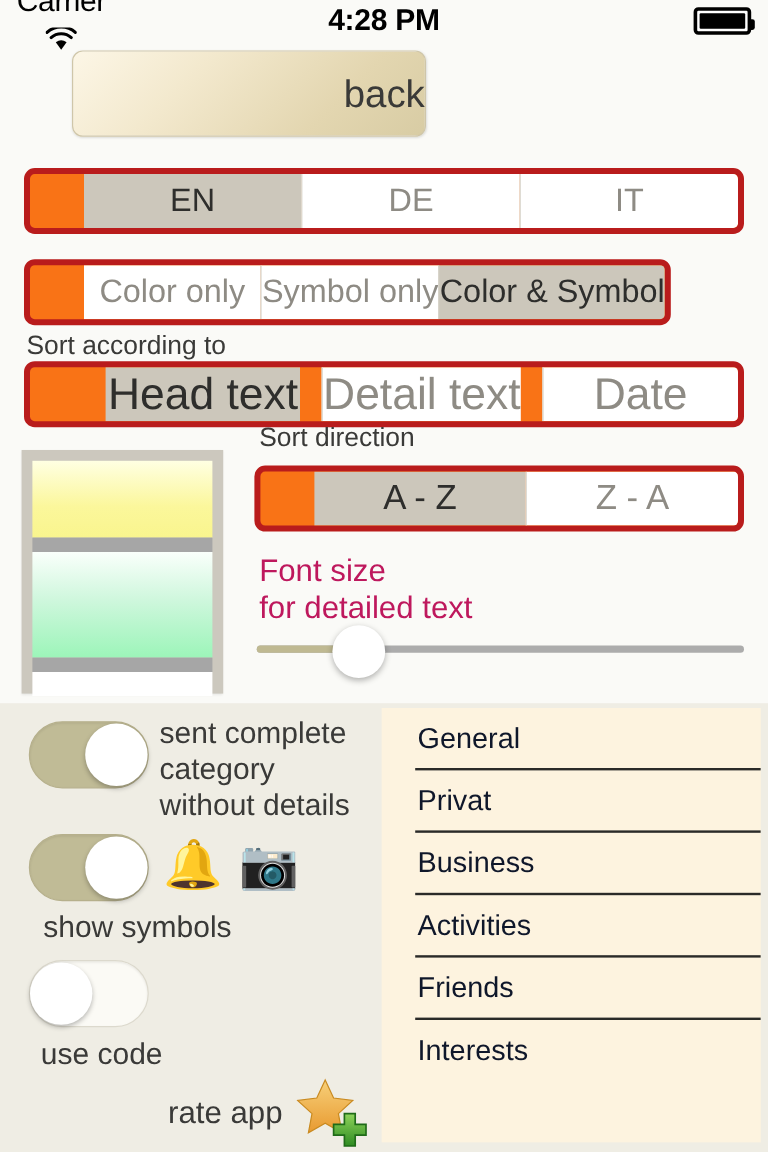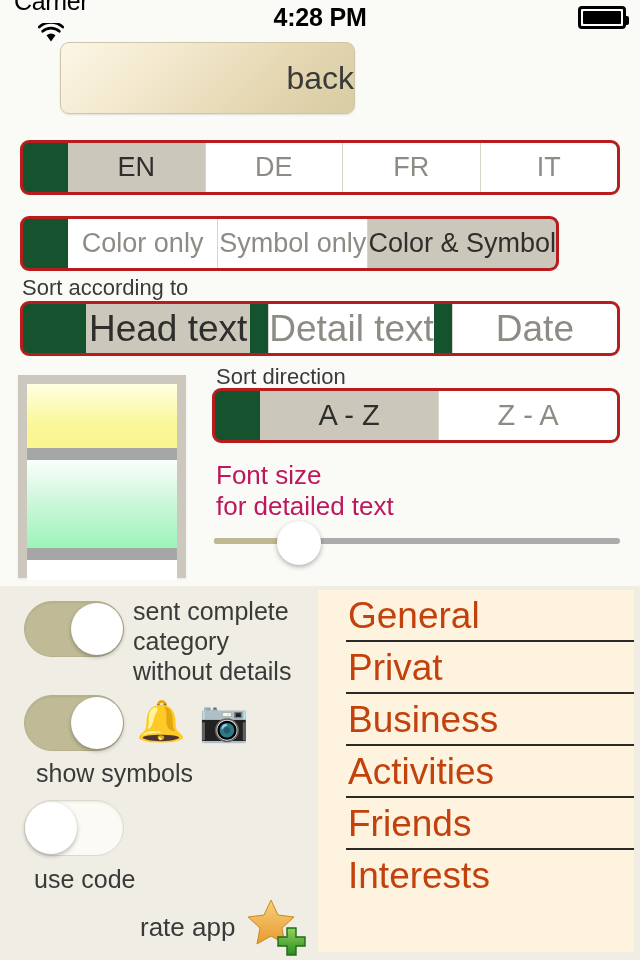--- a/index.html
+++ b/index.html
@@ -40,22 +40,22 @@
     border-radius:9px; border:1px solid #CFC6A9;
     background:linear-gradient(135deg,#FCF6E6 0%,#F3E9CE 32%,#E3D6B0 72%,#D8CCA4 100%);
     display:flex; align-items:center; justify-content:flex-end;
     font-size:32px; color:#3A3A38; box-shadow:0 1px 2px rgba(0,0,0,.12);
     cursor:pointer;
     margin-left:44px;
   }
 
   
   .seg {
-    display:flex; border:3px solid #b91c1c; border-radius:9px;
-    overflow:hidden; background:#14532d;padding-left:45px;
+    display:flex; border:5px solid #b91c1c; border-radius:9px;
+    overflow:hidden; background:#f97316;padding-left:45px;
   }
   .seg > div {
     flex:1 1 0; display:flex; align-items:center; justify-content:center;
     height:100%; font-size:27px; color:#8E8B84; background:#fff;
     border-left:1px solid #D8D4CA; cursor:pointer; white-space:nowrap;
   }
   .seg > div:first-child { border-left:none; }
   .seg > div.sel { background:#CCC7BB; color:#2E2E2C; }
 
   #seg-lang { position:absolute; left:20px; top:140px; width:600px; height:55px; }
@@ -63,21 +63,21 @@
   #seg-display > div { font-size:27px; }
   #seg-sortby { position:absolute; left:20px; top:301px; width:600px; height:55px; }
   #seg-sortby > div { font-size:37px;margin-left:18px; }
   #seg-sortdir { position:absolute; left:212px; top:388px; width:408px; height:55px; }
   #seg-sortdir > div { font-size:29px; }
 
   .lbl-small {
     position:absolute; font-size:22px; color:#3A3A38; letter-spacing:0px;
   }
   #lbl-sortby { left:22px; top:275px; }
-  #lbl-sortdir { left:216px; top:352px;margin-top:12px; }
+  #lbl-sortdir { left:216px; top:352px; }
 
   
   .fontsize-label {
     position:absolute; left:216px; top:460px; width:400px;
     font-size:26px; line-height:31px; color:#be185d;
   }
   .slider-wrap { position:absolute; left:214px; top:522px; width:406px; height:40px; }
   .slider-track {
     position:absolute; left:0; top:16px; width:406px; height:6px;
     border-radius:3px; background:#ACACAC;
@@ -143,21 +143,21 @@
 
   
   .cat-list {
     position:absolute; left:318px; top:590px; width:316px; height:362px;
     background:#FDF3DF; overflow:hidden;
   }
   .cat-row {
     position:relative; height:52px; display:flex; align-items:center;
     padding-left:30px; cursor:pointer;
   }
-  .cat-row .cat-text { font-size:37px; color:#c2410c; }
+  .cat-row .cat-text { font-size:24px; color:#0f172a; }
   .cat-row::after{
     content:""; position:absolute; left:28px; right:0; bottom:0;
     height:2px; background:#2A2A28;
   }
   .cat-row:last-child::after { display:none; }
 </style>
 </head>
 <body>
 
 <div class="screen">
@@ -181,21 +181,20 @@
     </div>
   </div>
 
   <div class="back-btn">
     <span>back</span>
   </div>
 
   <div class="seg" id="seg-lang">
     <div class="sel">EN</div>
     <div>DE</div>
-    <div>FR</div>
     <div>IT</div>
   </div>
 
   <div class="seg" id="seg-display">
     <div>Color only</div>
     <div>Symbol only</div>
     <div class="sel">Color &amp; Symbol</div>
   </div>
 
   <div class="lbl-small" id="lbl-sortby">Sort according to</div>

